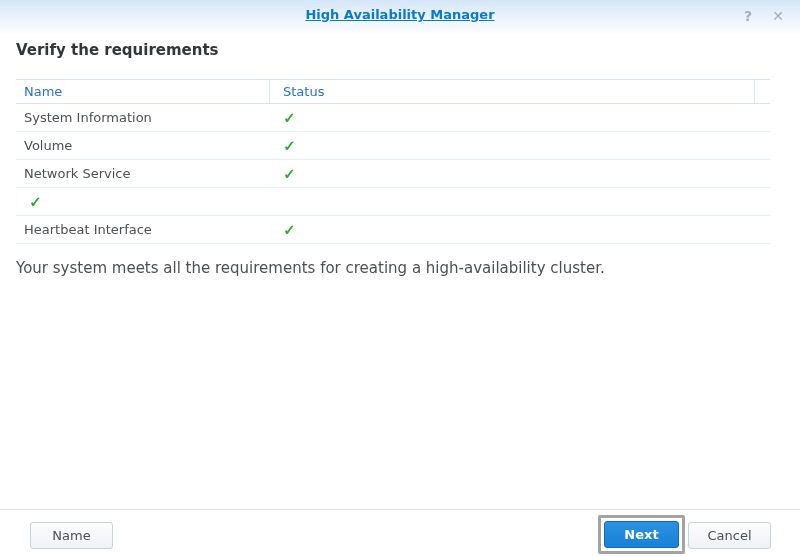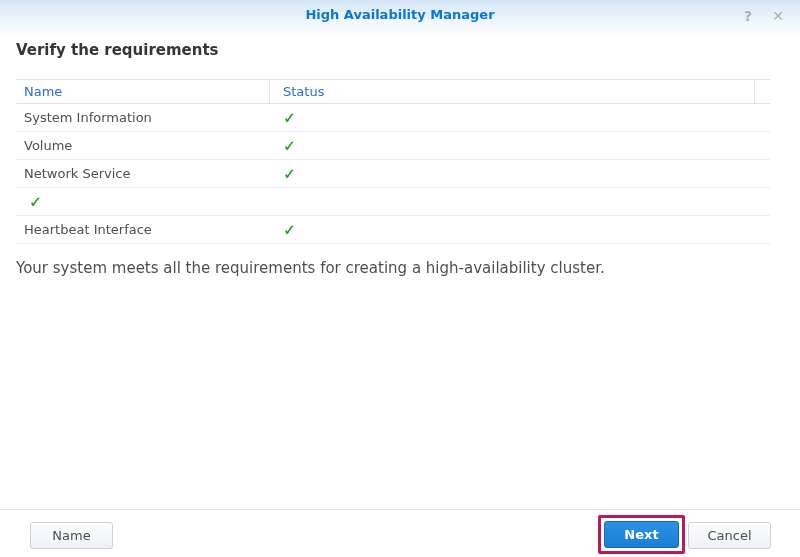--- a/index.html
+++ b/index.html
@@ -13,21 +13,21 @@
   .window { position: absolute; inset: 0; background: #ffffff; }
 
   
   .titlebar {
     position: absolute; top: 0; left: 0; right: 0; height: 36px;
     background: linear-gradient(to bottom, #d5e6f8 0%, #e9f2fb 45%, #ffffff 100%);
   }
   .titlebar-text {
     position: absolute; top: 0; left: 0; right: 0; height: 32px;
     line-height: 30px; text-align: center;
-    font-size: 13px; font-weight: bold; color: #0879d0;
+    font-size: 13px; font-weight: bold; color: #0879d0; text-decoration: underline;
   }
   .titlebar-icons {
     position: absolute; top: 8px; right: 14px;
     display: flex; gap: 14px; align-items: center;
   }
   .tb-icon {
     color: #a6aeb8; font-size: 14px; font-weight: bold;
     line-height: 16px; width: 16px; text-align: center;
     cursor: pointer; user-select: none;
   }
@@ -94,21 +94,21 @@
   .btn-gray {
     background: linear-gradient(to bottom, #fdfdfe, #eef1f5);
     border: 1px solid #c9d2dc;
     color: #4a4f55;
     width: 83px;
   }
   .btn-back { position: absolute; left: 30px; top: 12px; }
   .btn-cancel { position: absolute; right: 29px; top: 12px; }
   .annotation-frame {
     position: absolute; right: 115px; top: 5px;
-    border: 3px solid #be185d; border-radius: 2px;
+    border: 3px solid #a3a3a3; border-radius: 2px;
     padding: 3px;
   }
   .btn-primary {
     display: block;
     background: linear-gradient(to bottom, #2b91e2, #1a80d6);
     border: 1px solid #1568b4;
     color: #ffffff; font-weight: bold;
     width: 75px;
   }
 </style>

